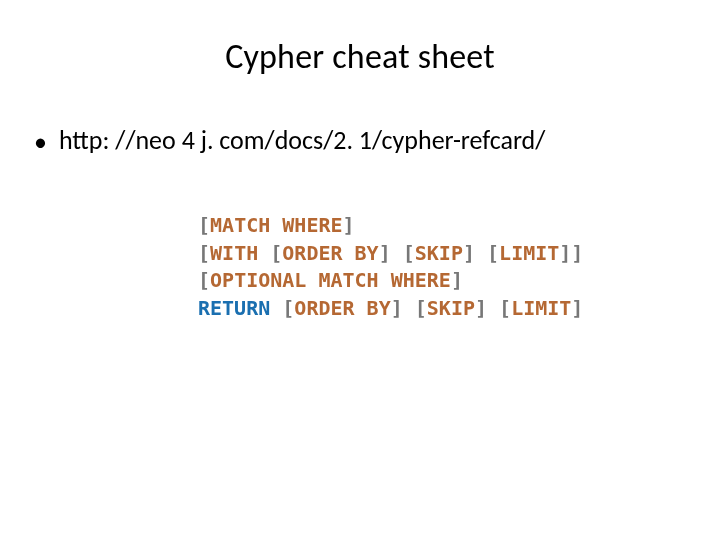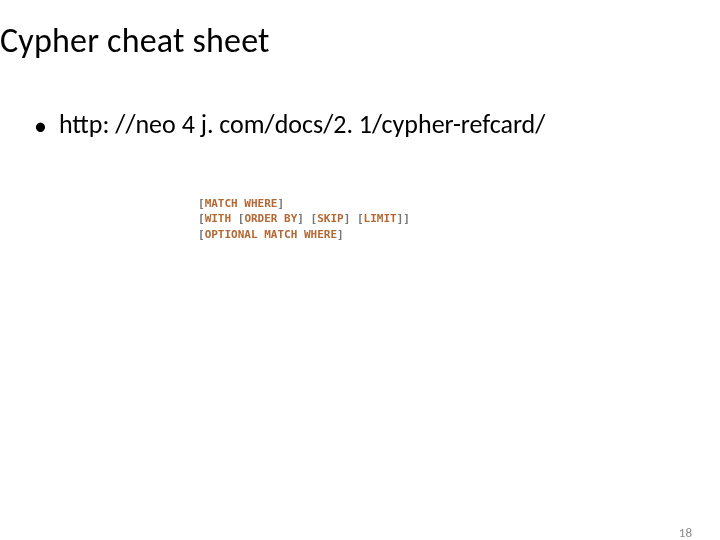--- a/index.html
+++ b/index.html
@@ -1,22 +1,22 @@
 <!DOCTYPE html>
 <html><head>
 <meta charset="utf-8">
 <style>
   * { margin: 0; padding: 0; box-sizing: border-box; }
   html, body { width: 720px; height: 540px; background: #fff; font-family: Calibri, Arial, sans-serif; color: #000; }
   .slide { position: relative; width: 720px; height: 540px; padding: 0; }
-  .title { font-size: 34px; font-weight: 400; text-align: left; margin-top: 20px; letter-spacing: 0.2px; }
+  .title { font-size: 34px; font-weight: 400; text-align: center; margin-top: 36px; letter-spacing: 0.2px; }
   .bullet-row { display: flex; align-items: flex-start; margin-top: 48px; margin-left: 34px; }
   .bullet-dot { font-size: 26px; line-height: 1; margin-right: 12px; margin-top: 4px; }
   .bullet-text { font-size: 26px; line-height: 1.2; }
-  .code-block { margin-top: 56px; margin-left: 198px; font-family: "Lucida Console", Monaco, Consolas, monospace; font-size: 11px; line-height: 1.38; font-weight: bold; }
+  .code-block { margin-top: 56px; margin-left: 198px; font-family: "Lucida Console", Monaco, Consolas, monospace; font-size: 20px; line-height: 1.38; font-weight: bold; }
   .kw { color: #b56833; }   
   .blue { color: #1a6fb0; } 
   .br { color: #777; font-weight: bold; }     
   .page-num { position: absolute; right: 28px; bottom: 20px; font-size: 13px; color: #8a8a8a; }
 </style>
 </head>
 <body>
 
 <div class="slide">
 
@@ -24,17 +24,18 @@
 
   <div class="bullet-row">
     <span class="bullet-dot">•</span>
     <span class="bullet-text">http: //neo 4 j. com/docs/2. 1/cypher-refcard/</span>
   </div>
 
   <div class="code-block">
     <div><span class="br">[</span><span class="kw">MATCH WHERE</span><span class="br">]</span></div>
     <div><span class="br">[</span><span class="kw">WITH</span><span> </span><span class="br">[</span><span class="kw">ORDER BY</span><span class="br">]</span><span> </span><span class="br">[</span><span class="kw">SKIP</span><span class="br">]</span><span> </span><span class="br">[</span><span class="kw">LIMIT</span><span class="br">]]</span></div>
     <div><span class="br">[</span><span class="kw">OPTIONAL MATCH WHERE</span><span class="br">]</span></div>
+    <div><span class="blue">RETURN</span><span> </span><span class="br">[</span><span class="kw">ORDER BY</span><span class="br">]</span><span> </span><span class="br">[</span><span class="kw">SKIP</span><span class="br">]</span><span> </span><span class="br">[</span><span class="kw">LIMIT</span><span class="br">]</span></div>
   </div>
 
   <div class="page-num">18</div>
 
 </div>
 
 </body></html>

